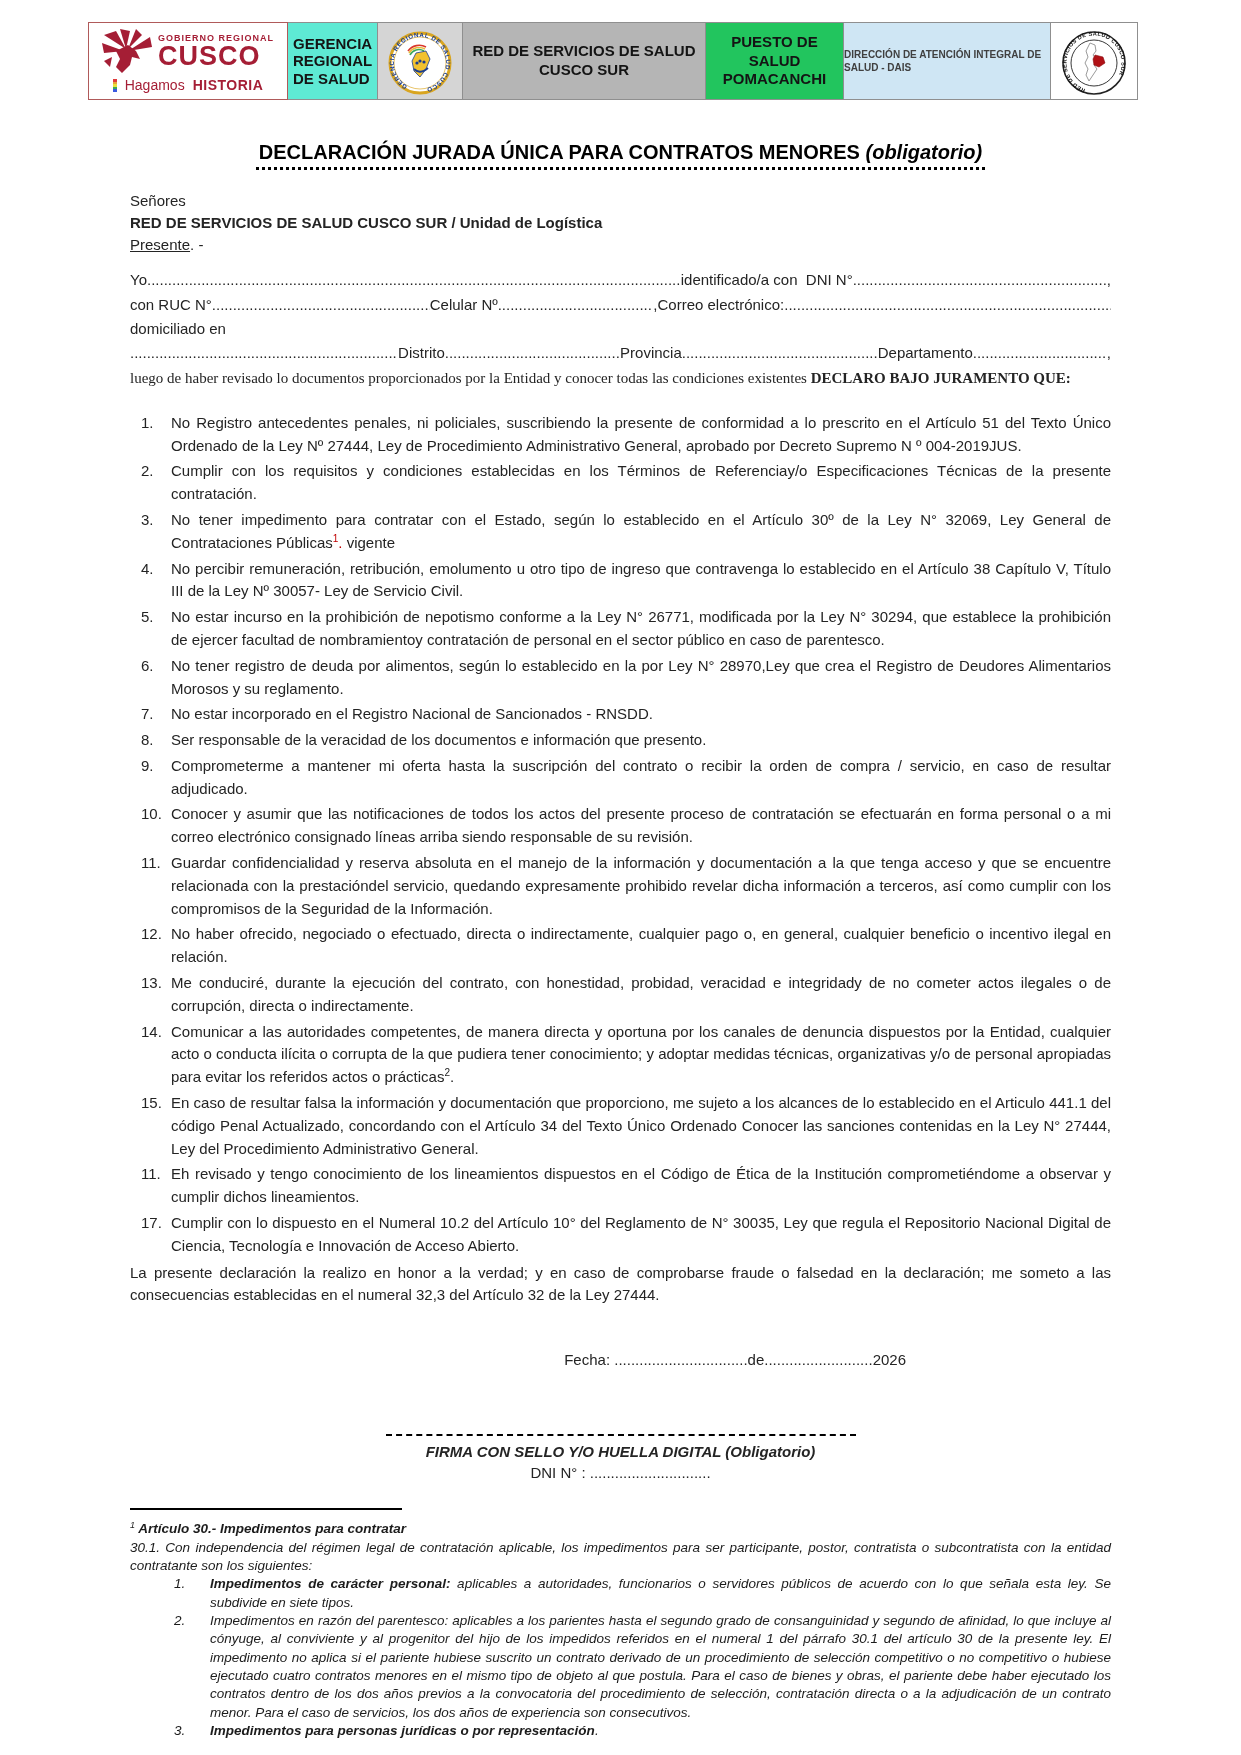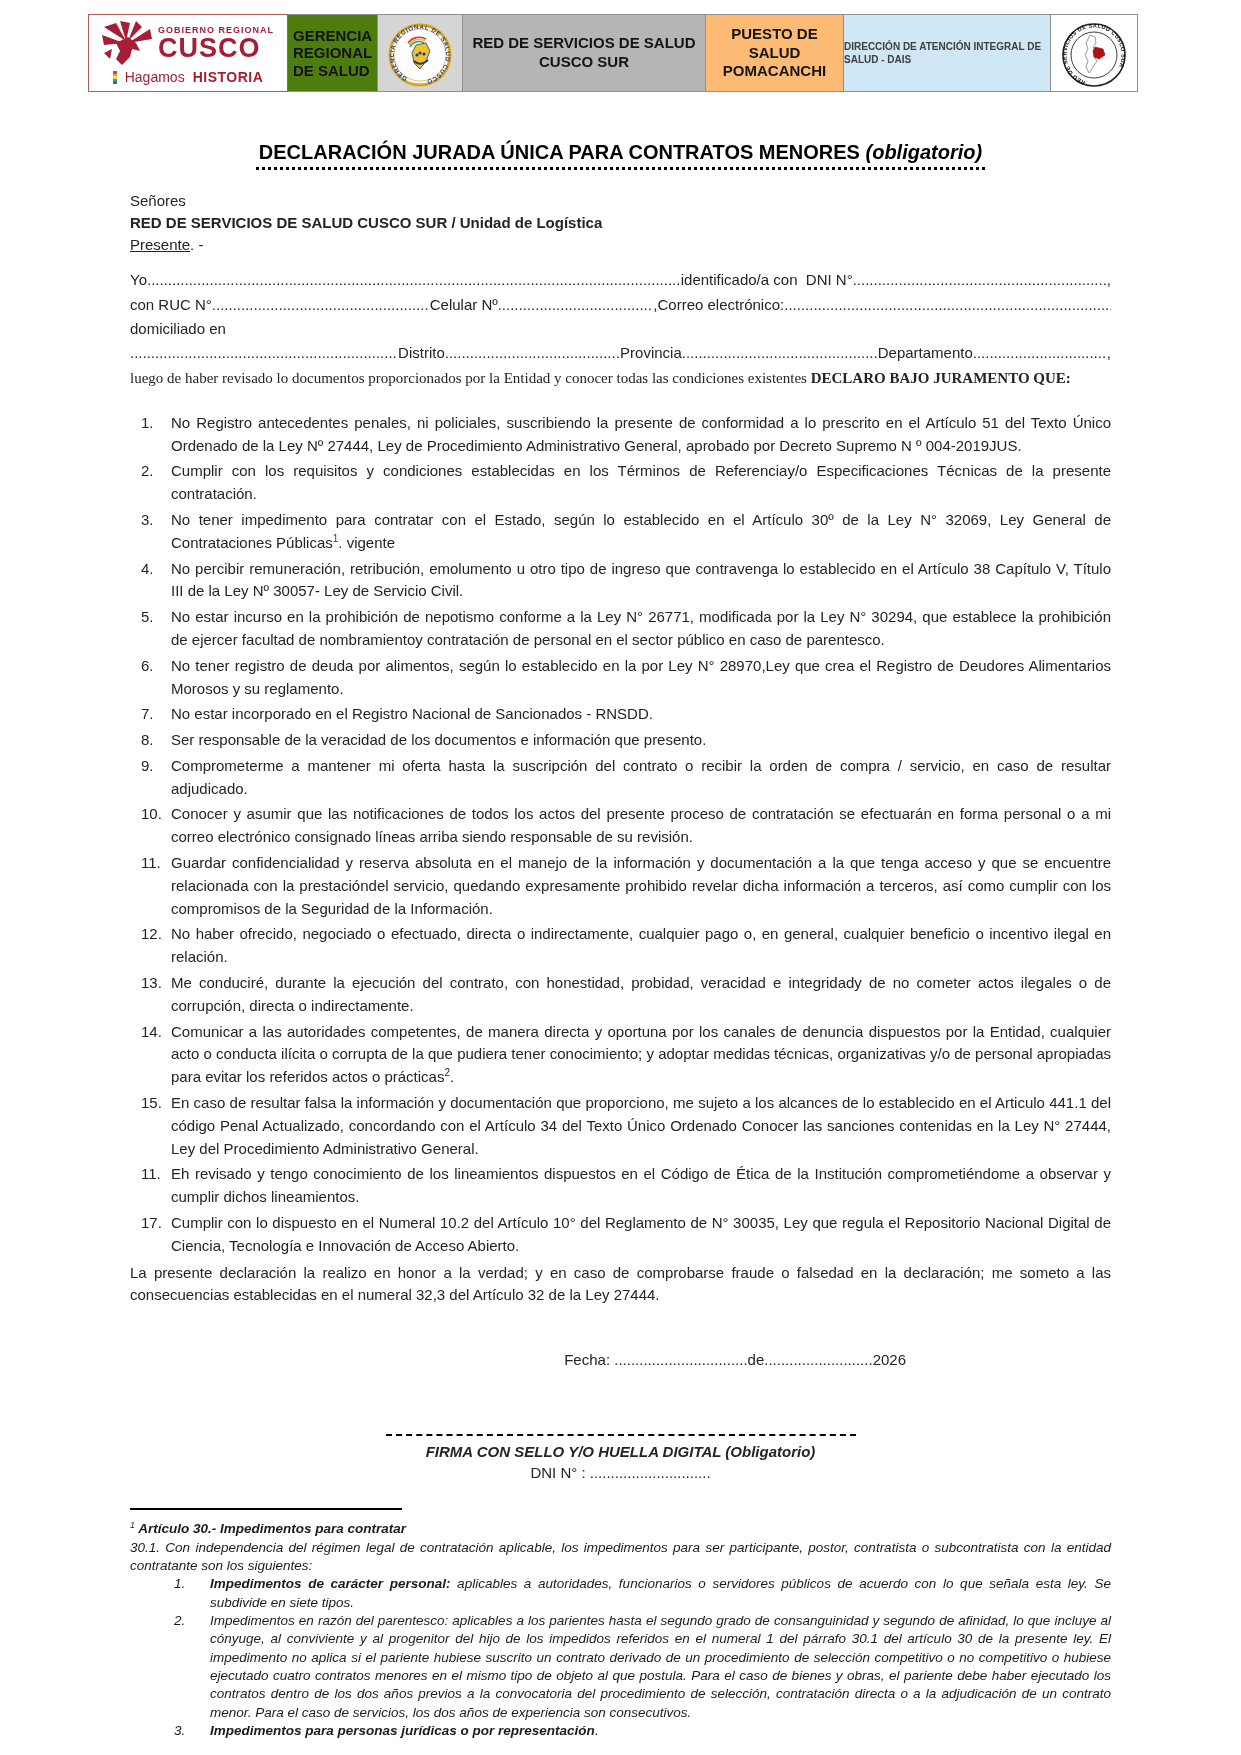--- a/index.html
+++ b/index.html
@@ -1,41 +1,41 @@
 <!DOCTYPE html>
 <html><head>
 <meta charset="utf-8">
 <style>
   html,body { margin:0; padding:0; background:#ffffff; }
   .page {
     position:relative; width:1241px; height:1755px; background:#ffffff;
     font-family:"Liberation Sans", sans-serif; color:#242424; overflow:hidden;
   }
   
-  .header { position:absolute; left:88px; top:14px; height:78px; display:flex; }
+  .header { position:absolute; left:88px; top:22px; height:78px; display:flex; }
   .hcell {
     box-sizing:border-box; border:1px solid #8f8f8f; border-left:none;
     display:flex; align-items:center; justify-content:center; height:78px;
   }
   .hcell.first { border-left:1px solid #b05a5a; border-color:#b05a5a; }
   .cell-logo { width:200px; background:#ffffff; flex-direction:column; padding:4px 2px; justify-content:center; }
   .logo-top { display:flex; align-items:center; gap:4px; }
   .logo-texts { display:flex; flex-direction:column; line-height:1; }
   .logo-line1 { font-size:9px; font-weight:bold; color:#a51e35; letter-spacing:1px; }
   .logo-line2 { font-size:27px; font-weight:bold; color:#a51e35; letter-spacing:1px; }
   .logo-bottom { display:flex; align-items:center; margin-top:2px; gap:8px; }
   .rainbow-bar { width:4px; height:13px; background:linear-gradient(#e03a3a 0 20%, #e8a33a 20% 40%, #e8e23a 40% 60%, #3aa85a 60% 80%, #3a5ae0 80% 100%); }
   .logo-line3a { font-size:14px; color:#a51e35; }
   .logo-line3b { font-size:14px; color:#a51e35; font-weight:bold; letter-spacing:0.5px; }
-  .cell-gerencia { width:90px; background:#4d7c0f; }
+  .cell-gerencia { width:90px; background:#5eead4; }
   .gerencia-text { font-size:15px; font-weight:bold; color:#141414; line-height:1.15; padding-left:5px; width:100%; }
   .cell-seal1 { width:85px; background:#d5d5d5; }
   .cell-red { width:243px; background:#b5b5b5; }
   .red-text { font-size:15px; font-weight:bold; color:#141414; text-align:center; line-height:1.25; }
-  .cell-puesto { width:138px; background:#fdba74; }
+  .cell-puesto { width:138px; background:#22c55e; }
   .puesto-text { font-size:15px; font-weight:bold; color:#141414; text-align:center; line-height:1.25; }
   .cell-dais { width:207px; background:#cfe6f4; }
   .dais-text { font-size:10px; font-weight:bold; color:#404040; text-align:left; line-height:1.3; }
   .cell-seal2 { width:87px; background:#ffffff; }
   
   .content { position:absolute; left:130px; top:0; width:981px; }
   .title-wrap { margin-top:141px; text-align:center; }
   .title-inner {
     display:inline-block; font-size:20px; font-weight:bold; color:#000;
     border-bottom:3px dotted #000; padding:0 3px 3px 3px; white-space:nowrap;

